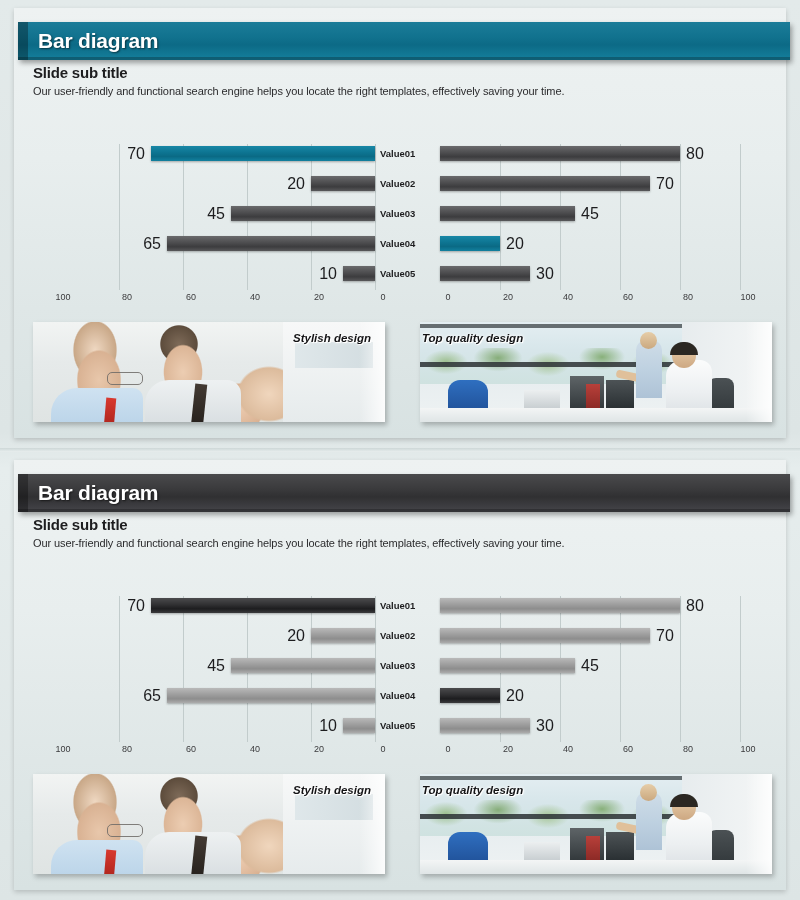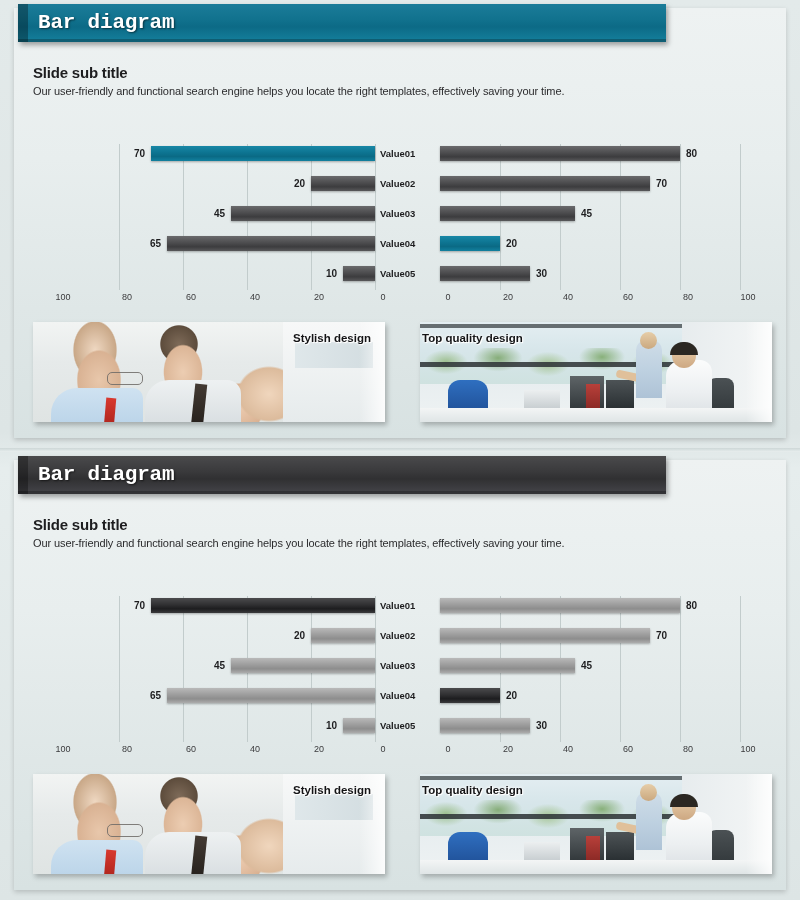--- a/index.html
+++ b/index.html
@@ -16,22 +16,22 @@
   .slide{position:absolute;left:0;width:800px;height:448px;overflow:hidden;}
   .slide.s1{top:0;}
   .slide.s2{top:452px;}
   .slide-bg{position:absolute;left:14px;top:8px;width:772px;height:430px;
     background:linear-gradient(180deg,#eef2f2 0%,#e8eeee 35%,#dfe7e7 70%,#d8e2e2 100%);
     box-shadow:0 2px 5px rgba(0,0,0,.18);}
   .deck-sep{position:absolute;left:0;top:448px;width:800px;height:4px;
     background:linear-gradient(180deg,#cdd7d7,#e8eeee);}
 
   
-  .titlebar{position:absolute;left:18px;top:4px;width:648px;height:38px;
-    box-shadow:2px 3px 5px rgba(0,0,0,.35);font-family:Liberation Mono, monospace;}
+  .titlebar{position:absolute;left:18px;top:22px;width:772px;height:38px;
+    box-shadow:2px 3px 5px rgba(0,0,0,.35);}
   .titlebar.teal{background:linear-gradient(180deg,#1b7c99 0%,#11728e 40%,#0c6a86 60%,#15809d 100%);}
   .titlebar.dark{background:linear-gradient(180deg,#4a4a4c 0%,#3a3a3c 40%,#303032 60%,#45454a 100%);}
   .titlebar::after{content:"";position:absolute;left:0;right:0;bottom:0;height:3px;
     background:rgba(0,0,0,.25);}
   .title-tab{position:absolute;left:0;top:0;width:10px;height:38px;
     background:rgba(0,0,0,.30);}
   .title-txt{position:absolute;left:20px;top:7px;color:#fff;
     font-size:21px;font-weight:bold;letter-spacing:-.2px;
     text-shadow:1px 1px 2px rgba(0,0,0,.55);white-space:nowrap;}
 
@@ -50,31 +50,31 @@
   .axis{position:absolute;top:152px;left:8px;width:100%;height:14px;}
   .tick{position:absolute;top:0;font-size:9px;color:#3a3a3c;
     transform:translateX(-50%);white-space:nowrap;}
 
   .row{position:absolute;height:15px;}
   .bar{position:absolute;top:0;height:15px;box-shadow:0 1px 2px rgba(0,0,0,.30);}
   .bar.teal{background:linear-gradient(180deg,#1887a6 0%,#0d7491 45%,#0a6a85 70%,#12809e 100%);}
   .bar.darkgrey{background:linear-gradient(180deg,#6a6a6c 0%,#4d4d4f 45%,#3c3c3e 72%,#58585a 100%);}
   .bar.black{background:linear-gradient(180deg,#4b4b4d 0%,#303032 45%,#1d1d1f 72%,#3a3a3c 100%);}
   .bar.midgrey{background:linear-gradient(180deg,#b9b9b9 0%,#9d9d9d 45%,#8d8d8d 72%,#acacac 100%);}
-  .val{position:absolute;top:0;font-size:10px;font-weight:bold;color:#1d1d1f;
+  .val{position:absolute;top:0;font-size:16px;font-weight:normal;color:#1d1d1f;
     line-height:15px;white-space:nowrap;}
 
   
   .cats{position:absolute;left:380px;top:140px;width:56px;height:170px;}
   .cat{position:absolute;left:0;width:56px;font-size:9.5px;font-weight:bold;
     color:#1d1d1f;line-height:15px;white-space:nowrap;}
 
   
   .photo{position:absolute;top:322px;height:100px;overflow:hidden;
-    box-shadow:2px 3px 5px rgba(0,0,0,.25);}
+    box-shadow:2px 3px 5px rgba(0,0,0,.25);font-style:italic;}
   .photo.p1{left:33px;width:352px;}
   .photo.p2{left:420px;width:352px;}
   .photo-inner{position:absolute;inset:0;overflow:hidden;}
   .cap{position:absolute;top:10px;font-size:11.5px;font-weight:bold;color:#141416;
     text-shadow:0 0 3px #fff,0 0 5px #fff,1px 1px 0 #fff;white-space:nowrap;z-index:5;}
   .cap.r{right:14px;}
   .cap.l{left:2px;}
 
   
   .ph1{position:absolute;inset:0;

